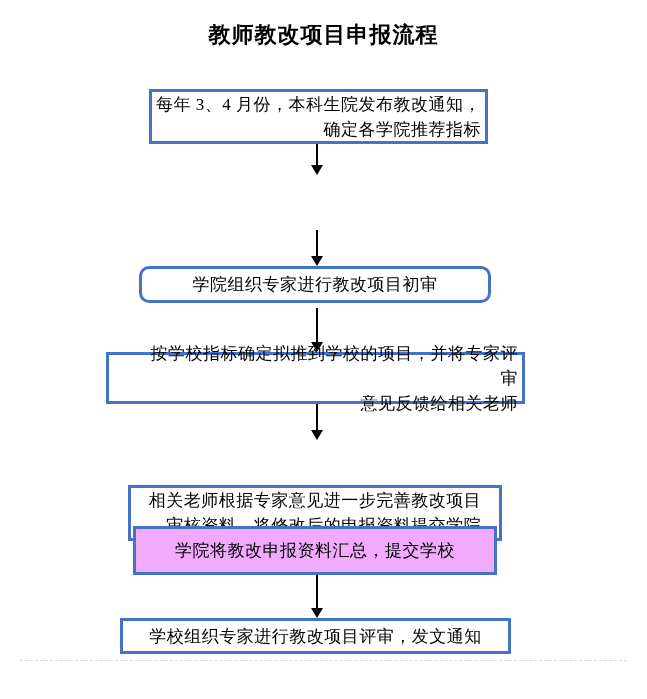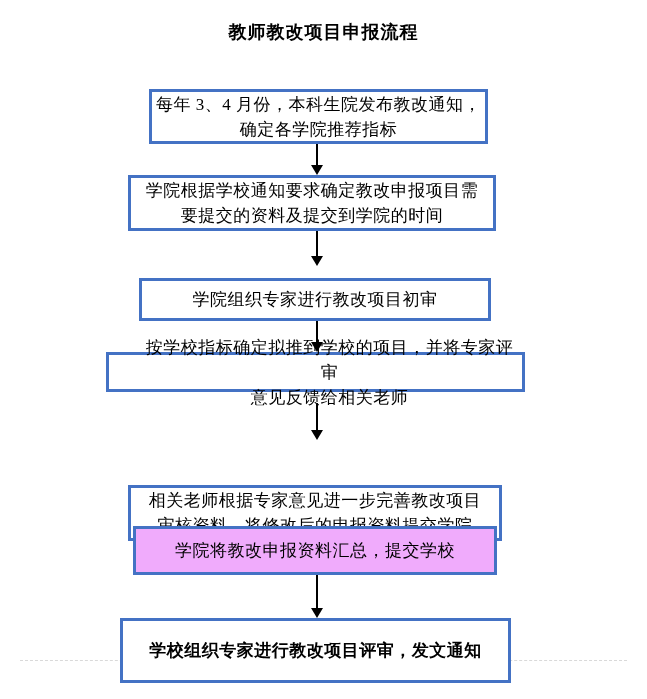--- a/index.html
+++ b/index.html
@@ -10,49 +10,49 @@
     background: #ffffff;
     overflow: hidden;
     font-family: "Liberation Serif", "DejaVu Serif", serif;
   }
   .page-title {
     position: absolute;
     top: 20px;
     left: 0;
     width: 100%;
     text-align: center;
-    font-size: 18px;
+    font-size: 22px;
     font-weight: bold;
     letter-spacing: 1px;
     color: #000000;
   }
   .flow-box {
     position: absolute;
     box-sizing: border-box;
     border: 3px solid #4472C4;
     background: #ffffff;
     display: flex;
     align-items: center;
     justify-content: center;
-    text-align: center;
+    text-align: right;
     color: #000000;
     font-size: 17px;
     line-height: 25px;
     letter-spacing: 0.5px;
     white-space: pre-line;
     z-index: 2;
     padding: 0 4px;
   }
   .box-1 { left: 149px; top:  89px; width: 339px; height: 55px; }
   .box-2 { left: 128px; top: 175px; width: 368px; height: 56px; }
-  .box-3 { left: 139px; top: 278px; width: 352px; height: 43px; }
-  .box-4 { left: 106px; top: 352px; width: 419px; height: 40px; padding-left: 32px; }
+  .box-3 { left: 139px; top: 266px; width: 352px; height: 37px; border-radius: 10px; }
+  .box-4 { left: 106px; top: 352px; width: 419px; height: 52px; padding-left: 32px; }
   .box-5 { left: 128px; top: 440px; width: 374px; height: 56px; margin-top: 45px; }
   .box-6 { left: 133px; top: 526px; width: 364px; height: 49px; }
-  .box-7 { left: 120px; top: 618px; width: 391px; height: 65px; font-weight: bold; }
+  .box-7 { left: 120px; top: 618px; width: 391px; height: 36px; }
 
   .flow-arrow {
     position: absolute;
     left: 310px;
     width: 13px;
     z-index: 1;
     display: flex;
     flex-direction: column;
     align-items: center;
   }
@@ -89,24 +89,20 @@
   <div class="flow-box box-1" style="border-color: rgb(68, 114, 196); background: rgb(255, 255, 255);">
     <span>每年 3、4 月份，本科生院发布教改通知，
 确定各学院推荐指标</span>
   </div>
 
   <div class="flow-arrow arr-1">
     <div class="arrow-line" style="background: rgb(0, 0, 0);"></div>
     <div class="arrow-head" style="border-top-color: rgb(0, 0, 0);"></div>
   </div>
 
-  <div class="flow-box box-2" style="border-color: rgb(68, 114, 196); background: rgb(255, 255, 255);">
-    <span>学院根据学校通知要求确定教改申报项目需
-要提交的资料及提交到学院的时间</span>
-  </div>
 
   <div class="flow-arrow arr-2">
     <div class="arrow-line" style="background: rgb(0, 0, 0);"></div>
     <div class="arrow-head" style="border-top-color: rgb(0, 0, 0);"></div>
   </div>
 
   <div class="flow-box box-3" style="border-color: rgb(68, 114, 196); background: rgb(255, 255, 255);">
     <span>学院组织专家进行教改项目初审</span>
   </div>
 

